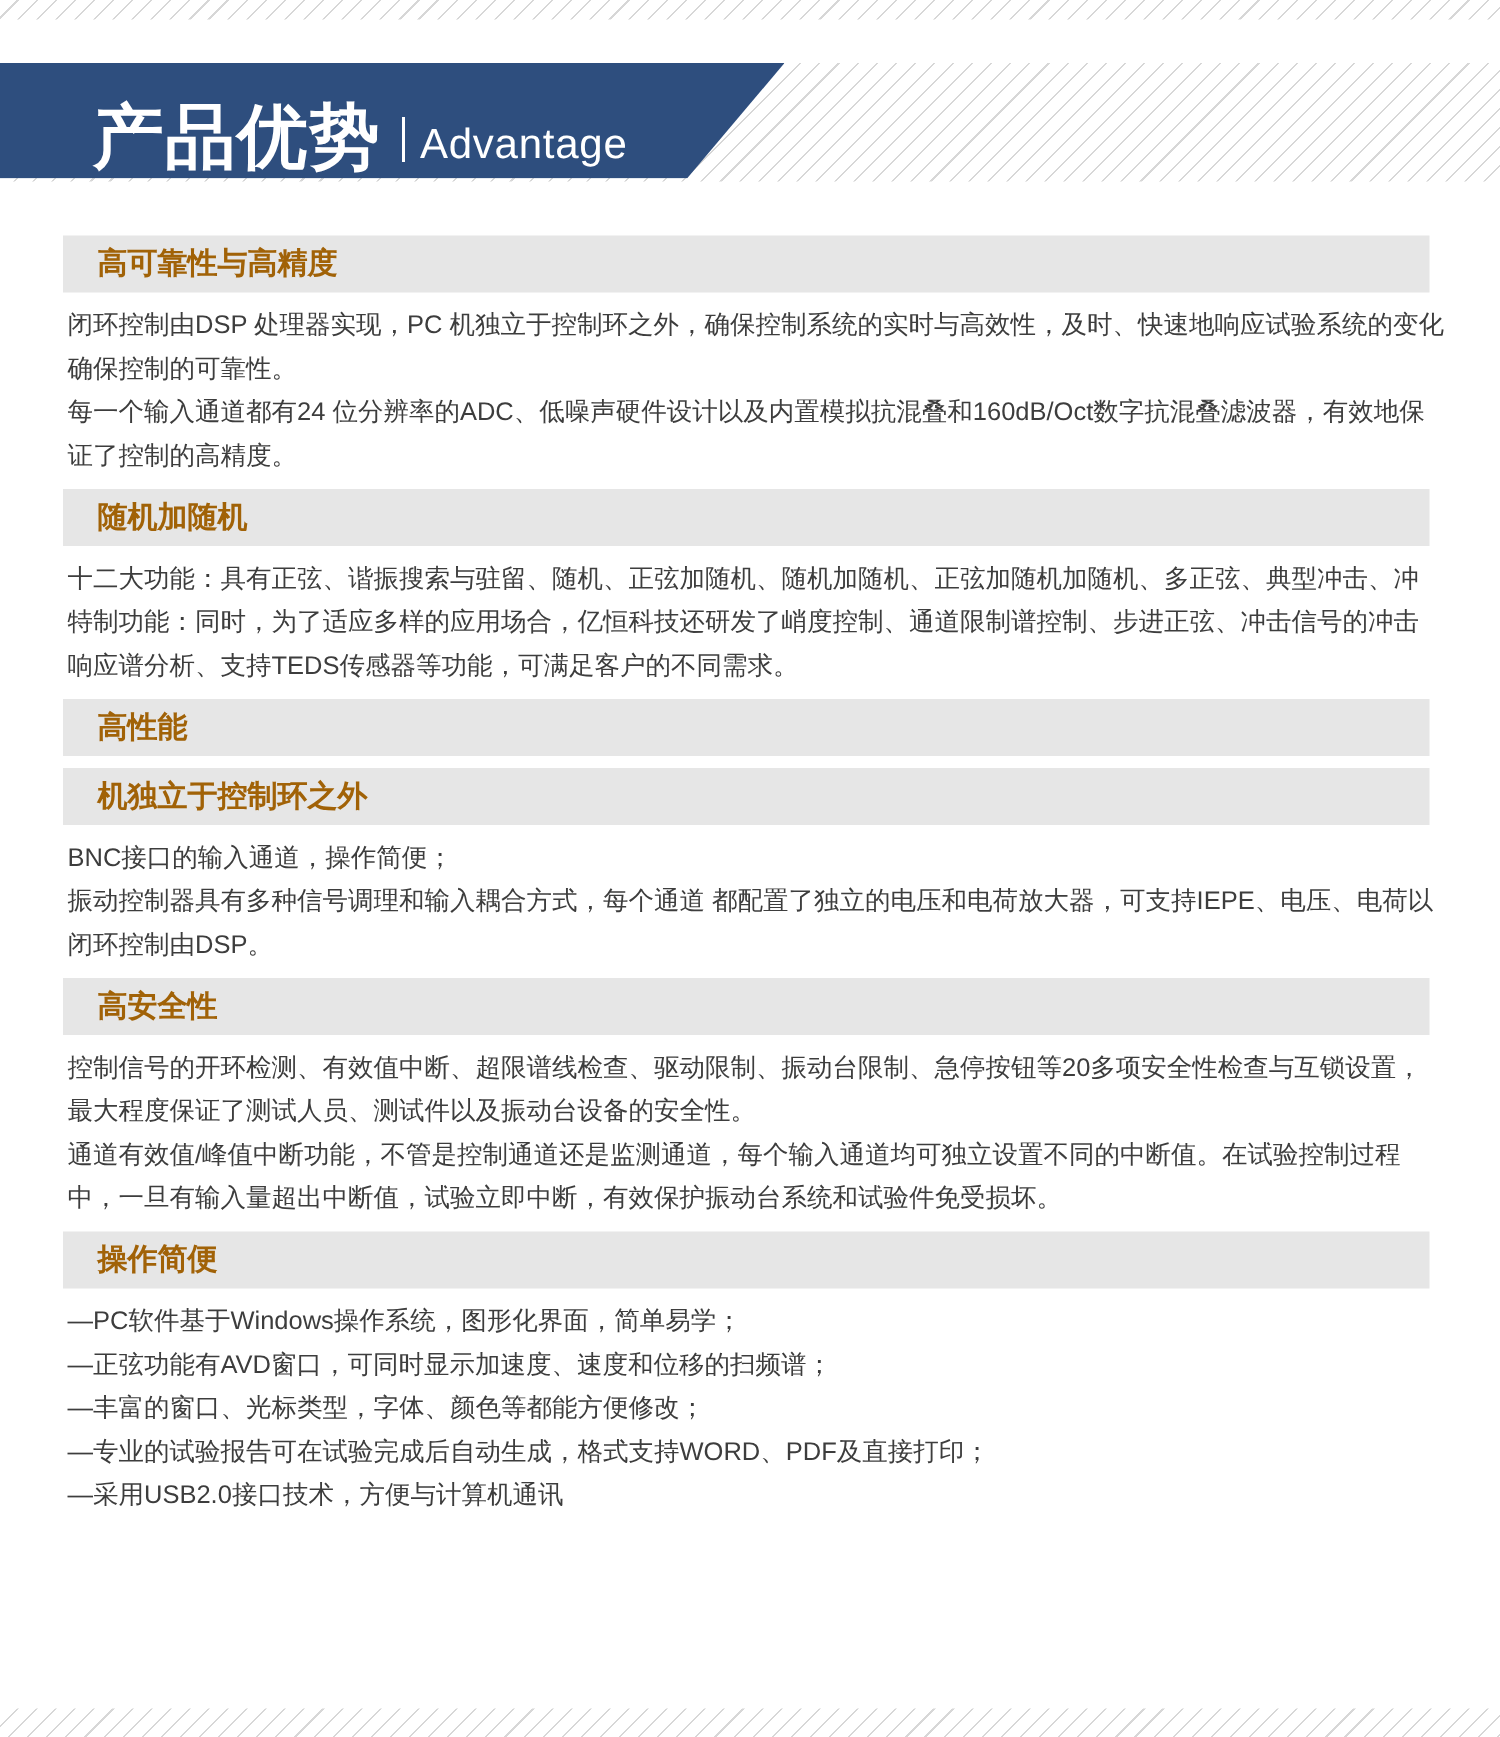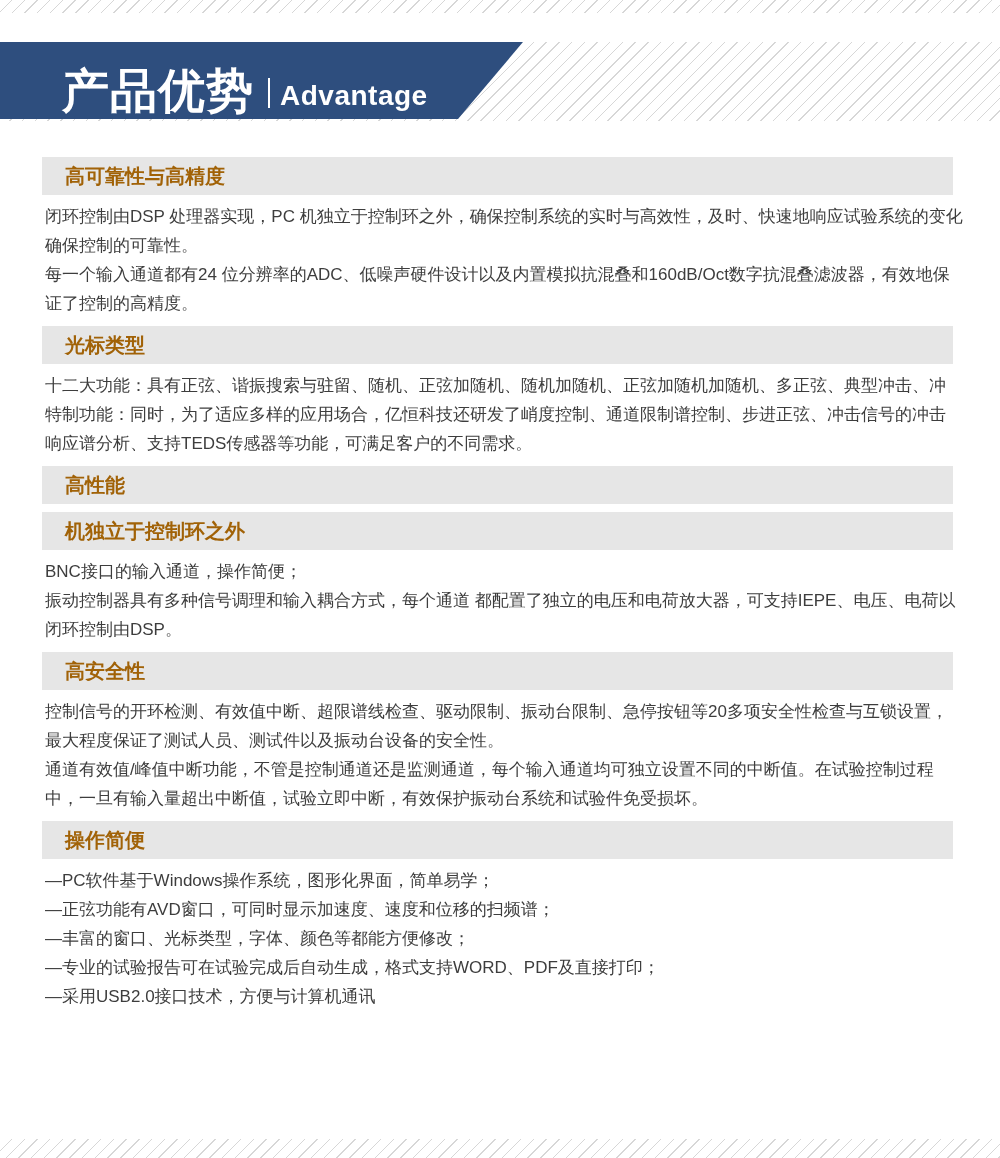--- a/index.html
+++ b/index.html
@@ -23,21 +23,21 @@
   }
   .banner-blue {
     position:absolute; top:0; left:0; width:523px; height:77px;
     clip-path: polygon(0 0, 100% 0, calc(100% - 65px) 100%, 0 100%);
     display:flex; align-items:flex-end;
     padding:0 0 5px 62px; box-sizing:border-box; color:#ffffff;
     background:#2e4e7e;
   }
   .banner-title { font-size:47px; font-weight:bold; line-height:1; letter-spacing:1px; white-space:nowrap; }
   .banner-sep   { width:2px; height:30px; background:#ffffff; margin:0 10px 6px 14px; flex:0 0 auto; }
-  .banner-sub   { font-size:28px; font-weight:700; line-height:1; margin-bottom:4px; letter-spacing:0.5px; white-space:nowrap;text-align:right; }
+  .banner-sub   { font-size:28px; font-weight:400; line-height:1; margin-bottom:4px; letter-spacing:0.5px; white-space:nowrap;text-align:right; }
 
   .content { position:absolute; top:157px; left:42px; width:916px; }
   .adv-section + .adv-section { margin-top:8px; }
   .sec-title {
     margin:0; height:38px; line-height:38px; width:911px; box-sizing:border-box;
     padding-left:23px; background:#e6e6e6;
     font-size:20px; font-weight:bold; color:#a16207; white-space:nowrap;
   }
   .sec-body { margin-top:7px; padding-left:3px; }
   .body-line {
@@ -66,21 +66,21 @@
     <h2 class="sec-title" style="background: rgb(230, 230, 230);">高可靠性与高精度</h2>
     <div class="sec-body">
           <div class="body-line">闭环控制由DSP 处理器实现，PC 机独立于控制环之外，确保控制系统的实时与高效性，及时、快速地响应试验系统的变化</div>
           <div class="body-line">确保控制的可靠性。</div>
           <div class="body-line">每一个输入通道都有24 位分辨率的ADC、低噪声硬件设计以及内置模拟抗混叠和160dB/Oct数字抗混叠滤波器，有效地保</div>
           <div class="body-line">证了控制的高精度。</div>
         </div>
   </section>
 
   <section class="adv-section">
-    <h2 class="sec-title" style="background: rgb(230, 230, 230);">光标类型</h2>
+    <h2 class="sec-title" style="background: rgb(230, 230, 230);">随机加随机</h2>
     <div class="sec-body">
           <div class="body-line">十二大功能：具有正弦、谐振搜索与驻留、随机、正弦加随机、随机加随机、正弦加随机加随机、多正弦、典型冲击、冲</div>
           <div class="body-line">特制功能：同时，为了适应多样的应用场合，亿恒科技还研发了峭度控制、通道限制谱控制、步进正弦、冲击信号的冲击</div>
           <div class="body-line">响应谱分析、支持TEDS传感器等功能，可满足客户的不同需求。</div>
         </div>
   </section>
 
   <section class="adv-section">
     <h2 class="sec-title" style="background: rgb(230, 230, 230);">高性能</h2>
   </section>

